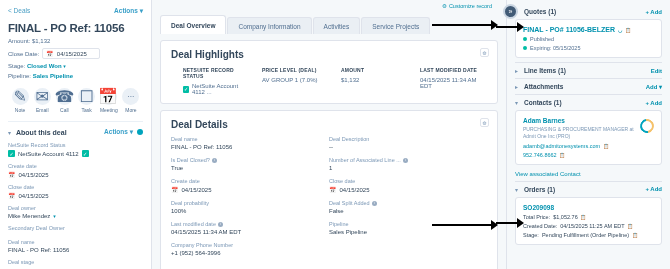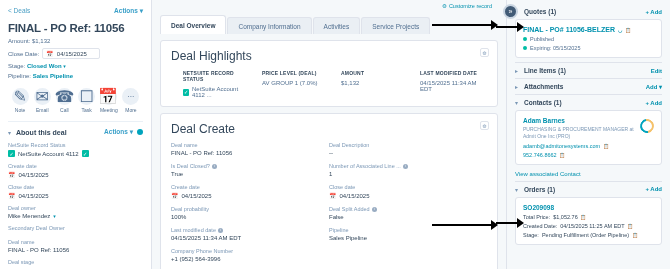--- a/index.html
+++ b/index.html
@@ -66,21 +66,21 @@
     background: #eaeff4; border: 1px solid #dfe3eb; border-bottom: none;
     border-radius: 3px 3px 0 0; margin-right: 1px; height: 17px;
     display: flex; align-items: center;
   }
   .tab.active { background: #fff; color: #33475b; font-weight: bold; border-color: #dfe3eb; height: 19px; }
 
   .card {
     background: #fff; border: 1px solid #dfe3eb; border-radius: 3px;
     padding: 8px 10px; margin-top: 6px; position: relative;
   }
-  .card-title { font-size: 12px; font-weight: normal; color: #33475b; }
+  .card-title { font-size: 10px; font-weight: bold; color: #33475b; }
   .gear-sq {
     position: absolute; right: 8px; top: 7px; width: 9px; height: 9px;
     border: 1px solid #dfe3eb; border-radius: 2px; background: #fff;
     display: flex; align-items: center; justify-content: center; color: #7c98b6; font-size: 5px;
   }
   .hl-grid { display: flex; margin-top: 7px; }
   .hl-col { flex: 1; padding-left: 12px; }
   .hl-lbl { font-size: 5px; font-weight: bold; color: #33475b; letter-spacing: 0.2px; }
   .hl-val { font-size: 6px; color: #516f90; margin-top: 4px; display: flex; align-items: center; gap: 3px; }
 
@@ -284,21 +284,21 @@
           <div class="hl-val">$1,132</div>
         </div>
         <div class="hl-col">
           <div class="hl-lbl">LAST MODIFIED DATE</div>
           <div class="hl-val">04/15/2025 11:34 AM EDT</div>
         </div>
       </div>
     </div>
 
     <div class="card">
-      <div class="card-title">Deal Create</div>
+      <div class="card-title">Deal Details</div>
       <div class="gear-sq">⚙</div>
       <div class="det-grid">
         <div class="det-cell">
           <div class="det-lbl">Deal name</div>
           <div class="det-val">FINAL  -  PO Ref: 11056</div>
         </div>
         <div class="det-cell">
           <div class="det-lbl">Deal Description</div>
           <div class="det-val">--</div>
         </div>

